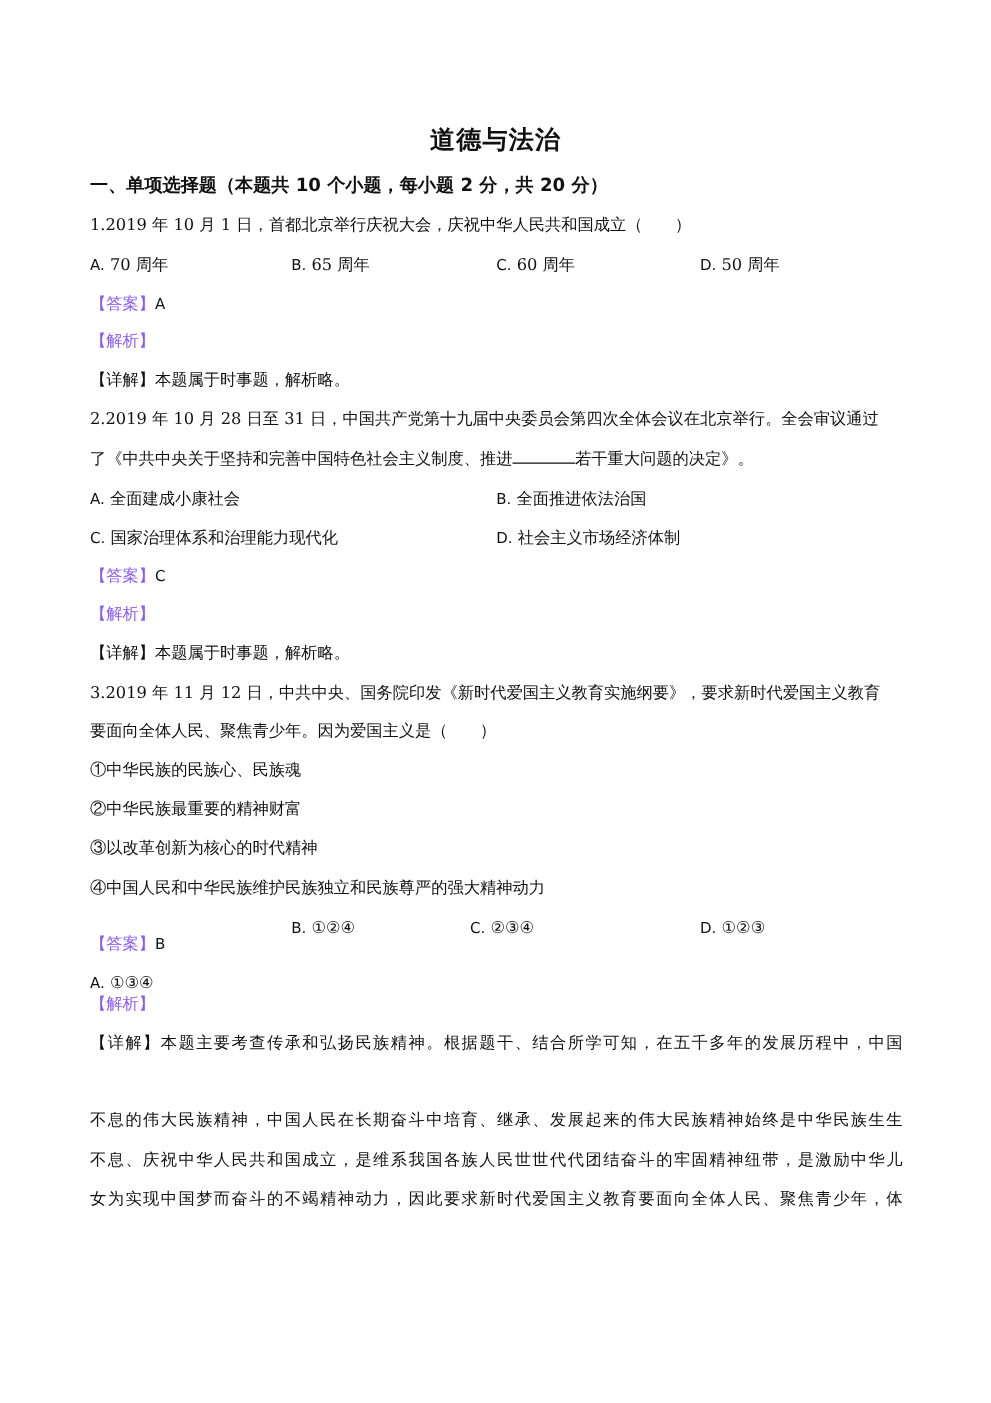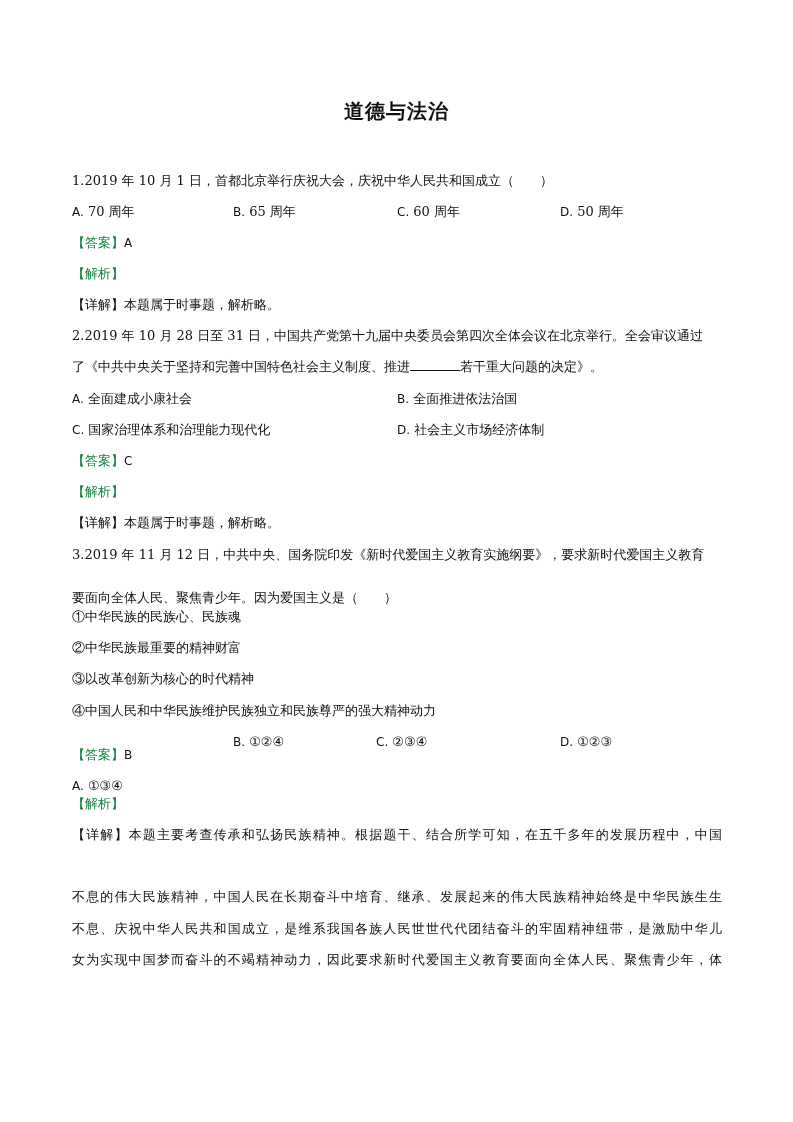--- a/index.html
+++ b/index.html
@@ -57,21 +57,21 @@
       position: absolute;
       font-size: 13px;
       line-height: 18px;
       white-space: nowrap;
     }
     .opt-letter {
       font-family: "DejaVu Sans", "Liberation Sans", sans-serif;
       font-size: 12px;
     }
     .tag-blue {
-      color: #15803d;
+      color: #8b5cf6;
       font-family: "DejaVu Sans", "Liberation Sans", sans-serif;
     }
     .tag-black {
       font-family: "DejaVu Sans", "Liberation Sans", sans-serif;
     }
     .ans-val {
       font-family: "DejaVu Sans", "Liberation Sans", sans-serif;
       font-size: 12px;
       color: #111;
     }
@@ -83,20 +83,21 @@
       vertical-align: baseline;
     }
   </style>
 </head>
 <body>
 
 <div class="page">
 
   <div class="title">道德与法治</div>
 
+  <div class="section-heading">一、单项选择题（本题共 10 个小题，每小题 2 分，共 20 分）</div>
 
   <div class="line" style="top:172px;">1.2019 年 10 月 1 日，首都北京举行庆祝大会，庆祝中华人民共和国成立（　　）</div>
 
   <div class="opt" style="top:203px; left:72px;">
     <span class="opt-letter">A.</span><span> 70 周年</span>
   </div>
   <div class="opt" style="top:203px; left:233px;">
     <span class="opt-letter">B.</span><span> 65 周年</span>
   </div>
   <div class="opt" style="top:203px; left:397px;">
@@ -138,21 +139,21 @@
     <span class="tag-blue">【答案】</span><span class="ans-val">C</span>
   </div>
   <div class="line" style="top:483px;">
     <span class="tag-blue">【解析】</span>
   </div>
   <div class="line" style="top:514px;">
     <span class="tag-black">【详解】</span><span>本题属于时事题，解析略。</span>
   </div>
 
   <div class="line" style="top:546px;">3.2019 年 11 月 12 日，中共中央、国务院印发《新时代爱国主义教育实施纲要》，要求新时代爱国主义教育</div>
-  <div class="line" style="top:589px;">要面向全体人民、聚焦青少年。因为爱国主义是（　　）</div>
+  <div class="line" style="top:577px;">要面向全体人民、聚焦青少年。因为爱国主义是（　　）</div>
 
   <div class="line" style="top:608px;">①中华民族的民族心、民族魂</div>
   <div class="line" style="top:639px;">②中华民族最重要的精神财富</div>
   <div class="line" style="top:670px;">③以改革创新为核心的时代精神</div>
   <div class="line" style="top:702px;">④中国人民和中华民族维护民族独立和民族尊严的强大精神动力</div>
 
   <div class="opt" style="top:733px; left:72px;margin-top:44px;">
     <span class="opt-letter">A.</span><span> ①③④</span>
   </div>
   <div class="opt" style="top:733px; left:233px;">

